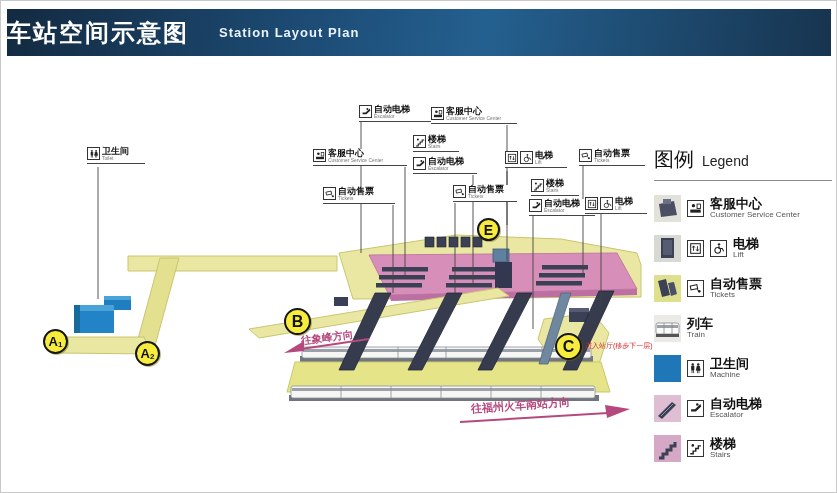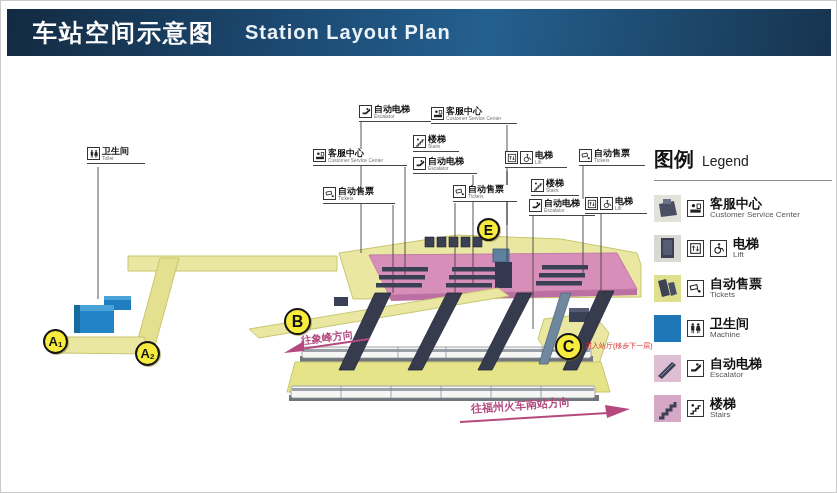--- a/index.html
+++ b/index.html
@@ -1,22 +1,22 @@
 <!DOCTYPE html>
 <html><head>
 <meta charset="utf-8">
 <style>
   html,body{margin:0;padding:0;background:#fff;font-family:"Liberation Sans","DejaVu Sans",sans-serif;}
   .page{position:relative;width:837px;height:493px;background:#fff;border:1px solid #c9c9c9;box-sizing:border-box;overflow:hidden;}
   
   .header{position:absolute;left:6px;top:8px;width:824px;height:47px;
     background:linear-gradient(100deg,#132a41 0%,#1d4d77 38%,#24608f 58%,#17344f 100%);
-    display:flex;align-items:center;gap:30px;padding-left:26px;box-sizing:border-box;}
+    display:flex;align-items:center;gap:30px;box-sizing:border-box;}
   .header .t-zh{color:#fff;font-size:24px;font-weight:bold;letter-spacing:2px;}
-  .header .t-en{color:#eaf2fa;font-size:20px;font-weight:bold;letter-spacing:1px;}
+  .header .t-en{color:#eaf2fa;font-size:13px;font-weight:bold;letter-spacing:1px;}
   
   .art{position:absolute;left:0;top:0;width:837px;height:493px;}
   
   .callout{position:absolute;display:flex;align-items:flex-start;gap:2px;
     border-bottom:1px solid #444;padding-bottom:1px;background:#fff;white-space:nowrap;z-index:4;}
   .ci{width:13px;height:13px;border:1px solid #333;background:#fff;box-sizing:border-box;
     display:flex;align-items:center;justify-content:center;flex:0 0 auto;}
   .ci svg{width:10px;height:10px;display:block;}
   .ct{display:flex;flex-direction:column;line-height:1;}
   .ct b{font-size:9px;font-weight:bold;color:#111;}
@@ -25,21 +25,21 @@
   .marker{position:absolute;border-radius:50%;background:#f7ec3e;border:2.5px solid #151515;
     display:flex;align-items:center;justify-content:center;font-weight:bold;color:#111;
     box-sizing:border-box;z-index:5;box-shadow:1px 1px 0 rgba(120,110,0,.45);}
   .marker .sub{font-size:8px;margin-top:5px;}
   
   .dir{position:absolute;color:#b5497f;font-weight:bold;z-index:4;white-space:nowrap;}
   .note{position:absolute;color:#d42a2a;font-size:7px;z-index:4;white-space:nowrap;}
   
   .legend{position:absolute;left:653px;top:100px;width:178px;z-index:4;}
   .ltitle{display:flex;align-items:baseline;gap:8px;border-bottom:1.5px solid #8a8a8a;padding-bottom:7px;}
-  .ltitle .zh{font-size:20px;font-weight:bold;color:#111;margin-top:45px;}
+  .ltitle .zh{font-size:20px;font-weight:normal;color:#111;margin-top:45px;}
   .ltitle .en{font-size:14px;color:#222;margin-top:15px;}
   .lrows{margin-top:14px;}
   .lrow{display:flex;align-items:center;gap:6px;height:27px;margin-bottom:13px;}
   .thumb{width:27px;height:27px;flex:0 0 auto;}
   .sico{width:17px;height:17px;border:1px solid #333;background:#fff;box-sizing:border-box;
     display:flex;align-items:center;justify-content:center;flex:0 0 auto;}
   .sico svg{width:13px;height:13px;display:block;}
   .ltxt{display:flex;flex-direction:column;line-height:1.05;}
   .ltxt b{font-size:13px;font-weight:bold;color:#111;}
   .ltxt i{font-style:normal;font-size:8px;color:#555;}
@@ -417,20 +417,33 @@
               <use href="#sym-tickets"></use>
             </svg>
           </span>
         <span class="ltxt">
             <b>自动售票</b>
             <i>Tickets</i>
           </span>
       </div>
       <div class="lrow">
         <svg class="thumb" viewBox="0 0 27 27">
+          <rect width="27" height="27" fill="#eceae6"></rect>
+          <rect x="2" y="8" width="23" height="11" rx="2" fill="#fbfbfa" stroke="#888" stroke-width="0.8"></rect>
+          <rect x="3" y="10" width="21" height="3" fill="#9aa0a6"></rect>
+          <rect x="2" y="19" width="23" height="3" fill="#555"></rect>
+          <path d="M10,8 V19 M18,8 V19" stroke="#888" stroke-width="0.8"></path>
+        </svg>
+        <span class="ltxt">
+            <b>列车</b>
+            <i>Train</i>
+          </span>
+      </div>
+      <div class="lrow">
+        <svg class="thumb" viewBox="0 0 27 27">
           <rect width="27" height="27" fill="#2077b8"></rect>
         </svg>
         <span class="sico">
             <svg>
               <use href="#sym-toilet"></use>
             </svg>
           </span>
         <span class="ltxt">
             <b>卫生间</b>
             <i>Machine</i>

